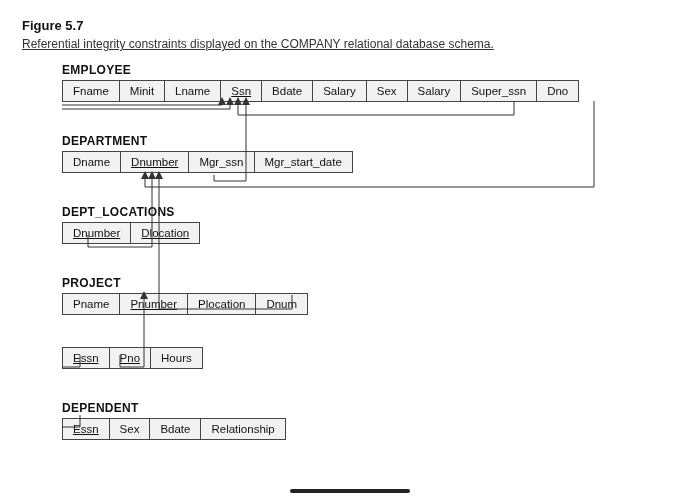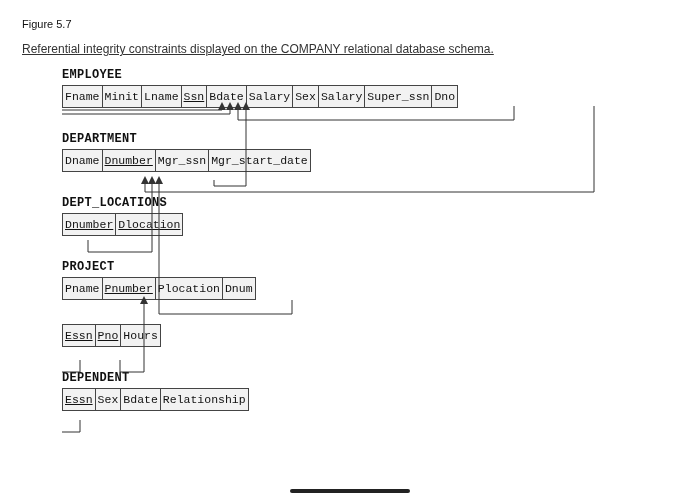--- a/index.html
+++ b/index.html
@@ -5,31 +5,31 @@
     * { box-sizing: border-box; margin: 0; padding: 0; }
     body {
       font-family: Arial, Helvetica, sans-serif;
       background: #fff;
       width: 700px;
       height: 501px;
       position: relative;
       padding: 18px 22px;
       color: #111;
     }
-    .fig-title { font-weight: normal; font-size: 11px; margin-bottom: 12px; }
+    .fig-title { font-weight: bold; font-size: 13px; margin-bottom: 4px; }
     .fig-caption { font-size: 12px; color: #333; margin-bottom: 12px; text-decoration: underline; }
     .schema { position: relative; margin-left: 40px; }
-    .tbl { margin-bottom: 24px; font-family: Liberation Mono, monospace; }
+    .tbl { margin-bottom: 32px; }
     .tbl-name { font-weight: bold; font-size: 12px; letter-spacing: .3px; margin-bottom: 3px; }
     .row { display: flex; }
     .cell {
       border: 1px solid #444;
       border-right: none;
       background: #f2f2f2;
-      padding: 4px 2px;
+      padding: 4px 10px;
       font-size: 11.5px;
       white-space: nowrap;
       position: relative;
     }
     .cell:last-child { border-right: 1px solid #444; text-align: right; }
     .pk { text-decoration: underline; }
     svg.arrows {
       position: absolute;
       left: 0; top: 0;
       width: 620px; height: 440px;

